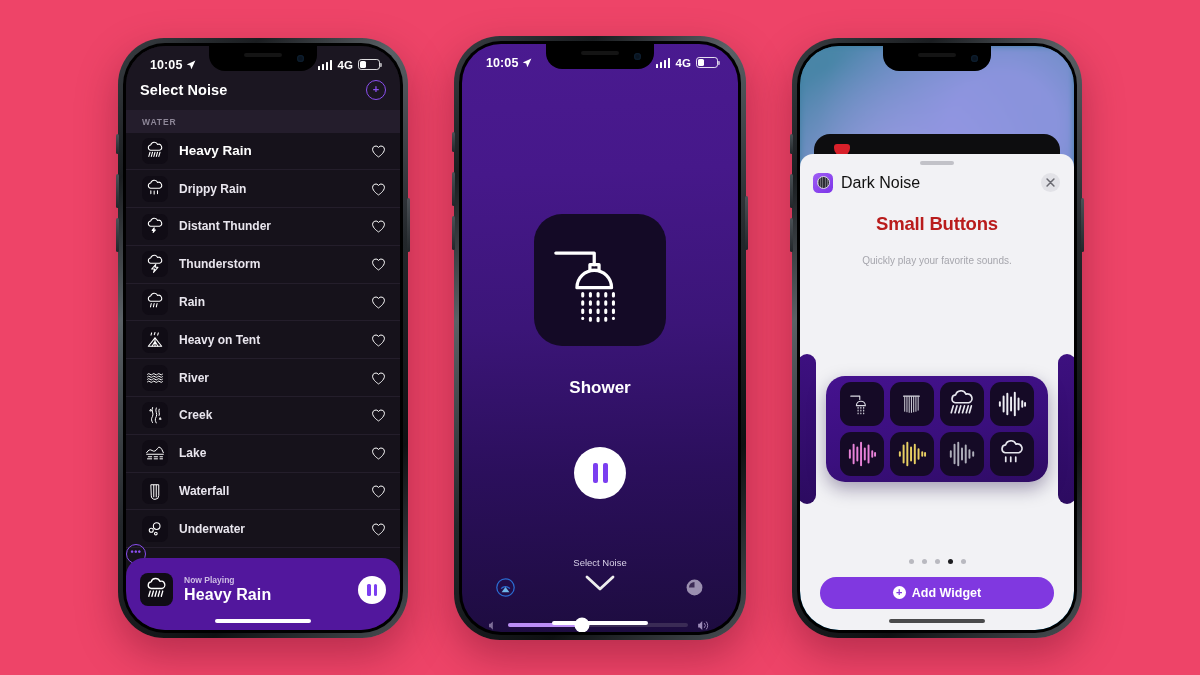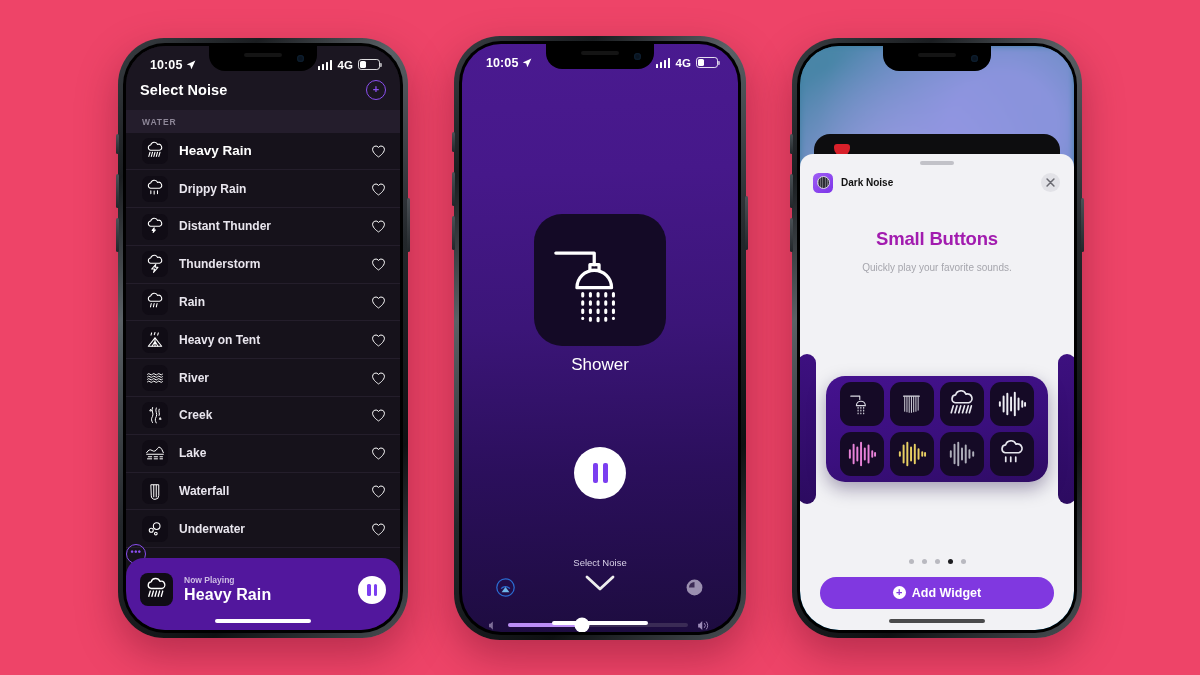--- a/index.html
+++ b/index.html
@@ -123,22 +123,22 @@
               width:96px; height:4px; border-radius:3px; background:#fff; z-index:25; }
 
   
   .p2 { width:100%; height:100%; position:relative;
         background: linear-gradient(178deg,#4a1a90 0%,#46188a 22%,#3b1578 48%,#2b0f5c 72%,#1d0c3f 100%); }
   .p2 .art {
     position:absolute; top:170px; left:50%; transform:translateX(-50%);
     width:132px; height:132px; border-radius:28px; background:#140a26;
     display:flex; align-items:center; justify-content:center;
   }
-  .p2 .sound-name { position:absolute; top:311px; width:100%; text-align:center;
-                    color:#fff; font-size:17px; }
+  .p2 .sound-name { position:absolute; top:334px; width:100%; text-align:center;
+                    color:#fff; font-size:17px;font-weight:bold; }
   .p2 .bigplay {
     position:absolute; top:403px; left:50%; transform:translateX(-50%);
     width:52px; height:52px; border-radius:50%; background:#fff;
     display:flex; align-items:center; justify-content:center; gap:5px;
   }
   .p2 .bigplay i { width:5px; height:20px; background:#7b3ef0; border-radius:2px; display:block; }
   .p2 .sel-lbl { position:absolute; top:513px; width:100%; text-align:center;
                  color:#d9d2e8; font-size:9.5px; }
   .p2 .chev { position:absolute; top:530px; left:50%; transform:translateX(-50%); }
   .p2 .airplay { position:absolute; left:34px; top:534px; }
@@ -174,26 +174,26 @@
   }
   .grabber { width:34px; height:4px; border-radius:3px; background:#c2c2c8;
              margin: 7px auto 0; }
   .sheet-top { display:flex; align-items:center; gap:8px; padding:8px 14px 0 13px; }
   .applogo { width:20px; height:20px; border-radius:5.5px;
              background:linear-gradient(140deg,#a05ef5,#7c34e8);
              display:flex; align-items:center; justify-content:center; }
   .applogo .globe { width:13px; height:13px; border-radius:50%;
                     background: repeating-linear-gradient(90deg,#6b6b72 0 1px,#2e2e35 1px 2.2px);
                     border:1px solid #d8d8de; }
-  .appname { color:#111; font-size:10px; font-weight:bold; flex:1; }
+  .appname { color:#111; font-size:16px; font-weight:normal; flex:1; }
   .closebtn { width:19px; height:19px; border-radius:50%; background:#e2e2e7;
               display:flex; align-items:center; justify-content:center; }
-  .w-title { text-align:center; color:#a21caf; font-size:18.5px; font-weight:bold;
-             margin-top:35px; letter-spacing:-.2px; }
-  .w-sub { text-align:center; color:#a6a6ad; font-size:10px; margin-top:12px; }
+  .w-title { text-align:center; color:#b91c1c; font-size:18.5px; font-weight:bold;
+             margin-top:20px; letter-spacing:-.2px; }
+  .w-sub { text-align:center; color:#a6a6ad; font-size:10px; margin-top:20px; }
 
   .carousel { position:absolute; top:172px; left:0; right:0; height:206px;
               display:flex; align-items:center; justify-content:center; }
   .peek { width:18px; height:150px; border-radius:11px;
           background:linear-gradient(180deg,#3d1080,#2c0b60); flex:0 0 auto; }
   .peek.l { margin-right:auto; margin-left:-2px; }
   .peek.r { margin-left:auto; margin-right:-2px; }
   .widget {
     position:absolute; left:50%; top:50%; transform:translate(-50%,-50%);
     width:222px; height:106px; border-radius:19px;

